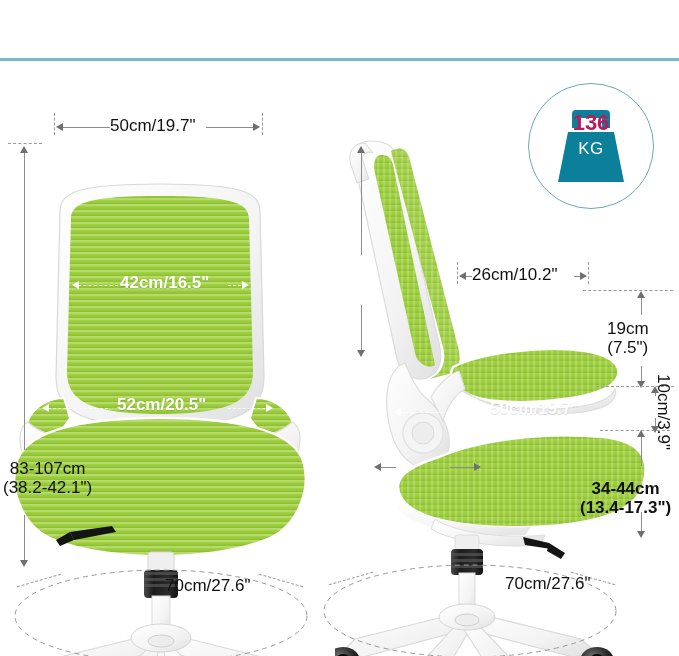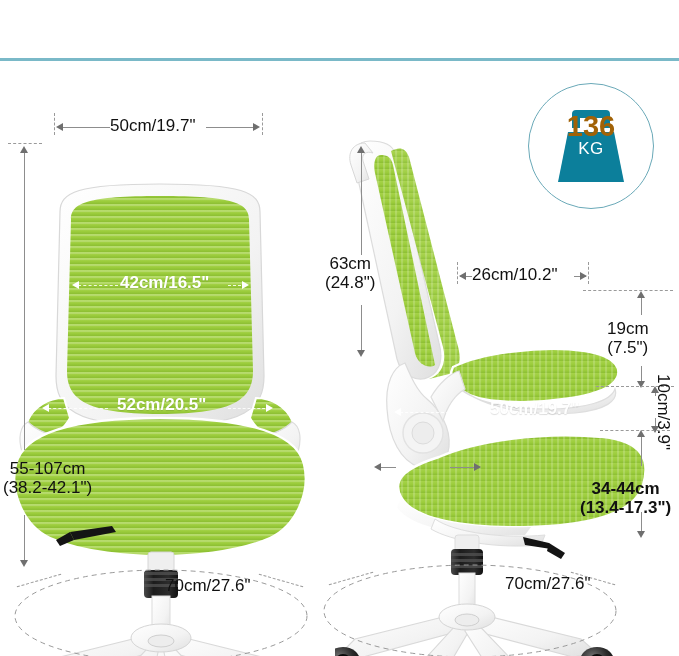--- a/index.html
+++ b/index.html
@@ -36,21 +36,21 @@
     position: absolute; left: 528px; top: 83px;
     width: 126px; height: 126px; border-radius: 50%;
     border: 1.6px solid #6aa9b8; background: #ffffff;
   }
   .badge-weight-icon {
     position:absolute; left: 50%; top: 50%; transform: translate(-50%,-50%);
     width: 86px; height: 80px;
   }
   .badge-num {
     position:absolute; left:0; right:0; top: 28px; text-align:center;
-    color:#a16207; font-size: 29px; font-weight: bold; line-height:1;
+    color:#be185d; font-size: 22px; font-weight: bold; line-height:1;
   }
   .badge-kg {
     position:absolute; left:0; right:0; top: 56px; text-align:center;
     color:#fff; font-size: 17px; font-weight: 500; line-height:1;
     letter-spacing:.5px;
   }
 
   
   .dim {
     position: absolute; color:#111; font-size: 17px; line-height: 1.1;
@@ -256,21 +256,21 @@
   <div class="cap l" style="left:56px; top:123px;"></div>
   <div class="cap r" style="left:253px; top:123px;"></div>
   <div class="dim" style="left:110px; top:117px;">50cm/19.7"</div>
 
   <div class="gl dash-h" style="left:8px; top:143px; width:34px;"></div>
   <div class="gl v" style="left:24px; top:150px; height:300px;"></div>
   <div class="cap u" style="left:20px; top:146px;"></div>
   <div class="gl v" style="left:24px; top:515px; height:50px;"></div>
   <div class="cap d" style="left:20px; top:560px;"></div>
   <div class="dim two-line" style="left:3px; top:460px;">
-    <div>55-107cm</div>
+    <div>83-107cm</div>
     <div>(38.2-42.1")</div>
   </div>
 
   <div class="gl wh" style="left:78px; top:285px; width:40px;"></div>
   <div class="gl wh" style="left:228px; top:285px; width:18px;"></div>
   <div class="cap wl" style="left:72px; top:281px;"></div>
   <div class="cap wr" style="left:242px; top:281px;"></div>
   <div class="dim white" style="left:120px; top:274px;">42cm/16.5"</div>
 
   <div class="gl wh" style="left:48px; top:408px; width:60px;"></div>
@@ -280,24 +280,20 @@
   <div class="dim white" style="left:117px; top:396px;">52cm/20.5"</div>
 
   <div class="gl dash-h" style="left:16px; top:580px; width:46px; transform:rotate(-16deg);"></div>
   <div class="gl dash-h" style="left:258px; top:580px; width:46px; transform:rotate(16deg);"></div>
   <div class="dim" style="left:165px; top:577px;">70cm/27.6"</div>
 
   <div class="gl v" style="left:361px; top:150px; height:105px;"></div>
   <div class="cap u" style="left:357px; top:146px;"></div>
   <div class="gl v" style="left:361px; top:305px; height:50px;"></div>
   <div class="cap d" style="left:357px; top:350px;"></div>
-  <div class="dim two-line" style="left:325px; top:255px;">
-    <div>63cm</div>
-    <div>(24.8")</div>
-  </div>
 
   <div class="gl dash-v" style="left:457px; top:262px; height:22px;"></div>
   <div class="gl dash-v" style="left:588px; top:262px; height:22px;"></div>
   <div class="gl h" style="left:460px; top:276px; width:12px;"></div>
   <div class="gl h" style="left:574px; top:276px; width:12px;"></div>
   <div class="cap l" style="left:459px; top:272px;"></div>
   <div class="cap r" style="left:580px; top:272px;"></div>
   <div class="dim" style="left:472px; top:266px;">26cm/10.2"</div>
 
   <div class="gl dash-h" style="left:583px; top:290px; width:90px;"></div>

